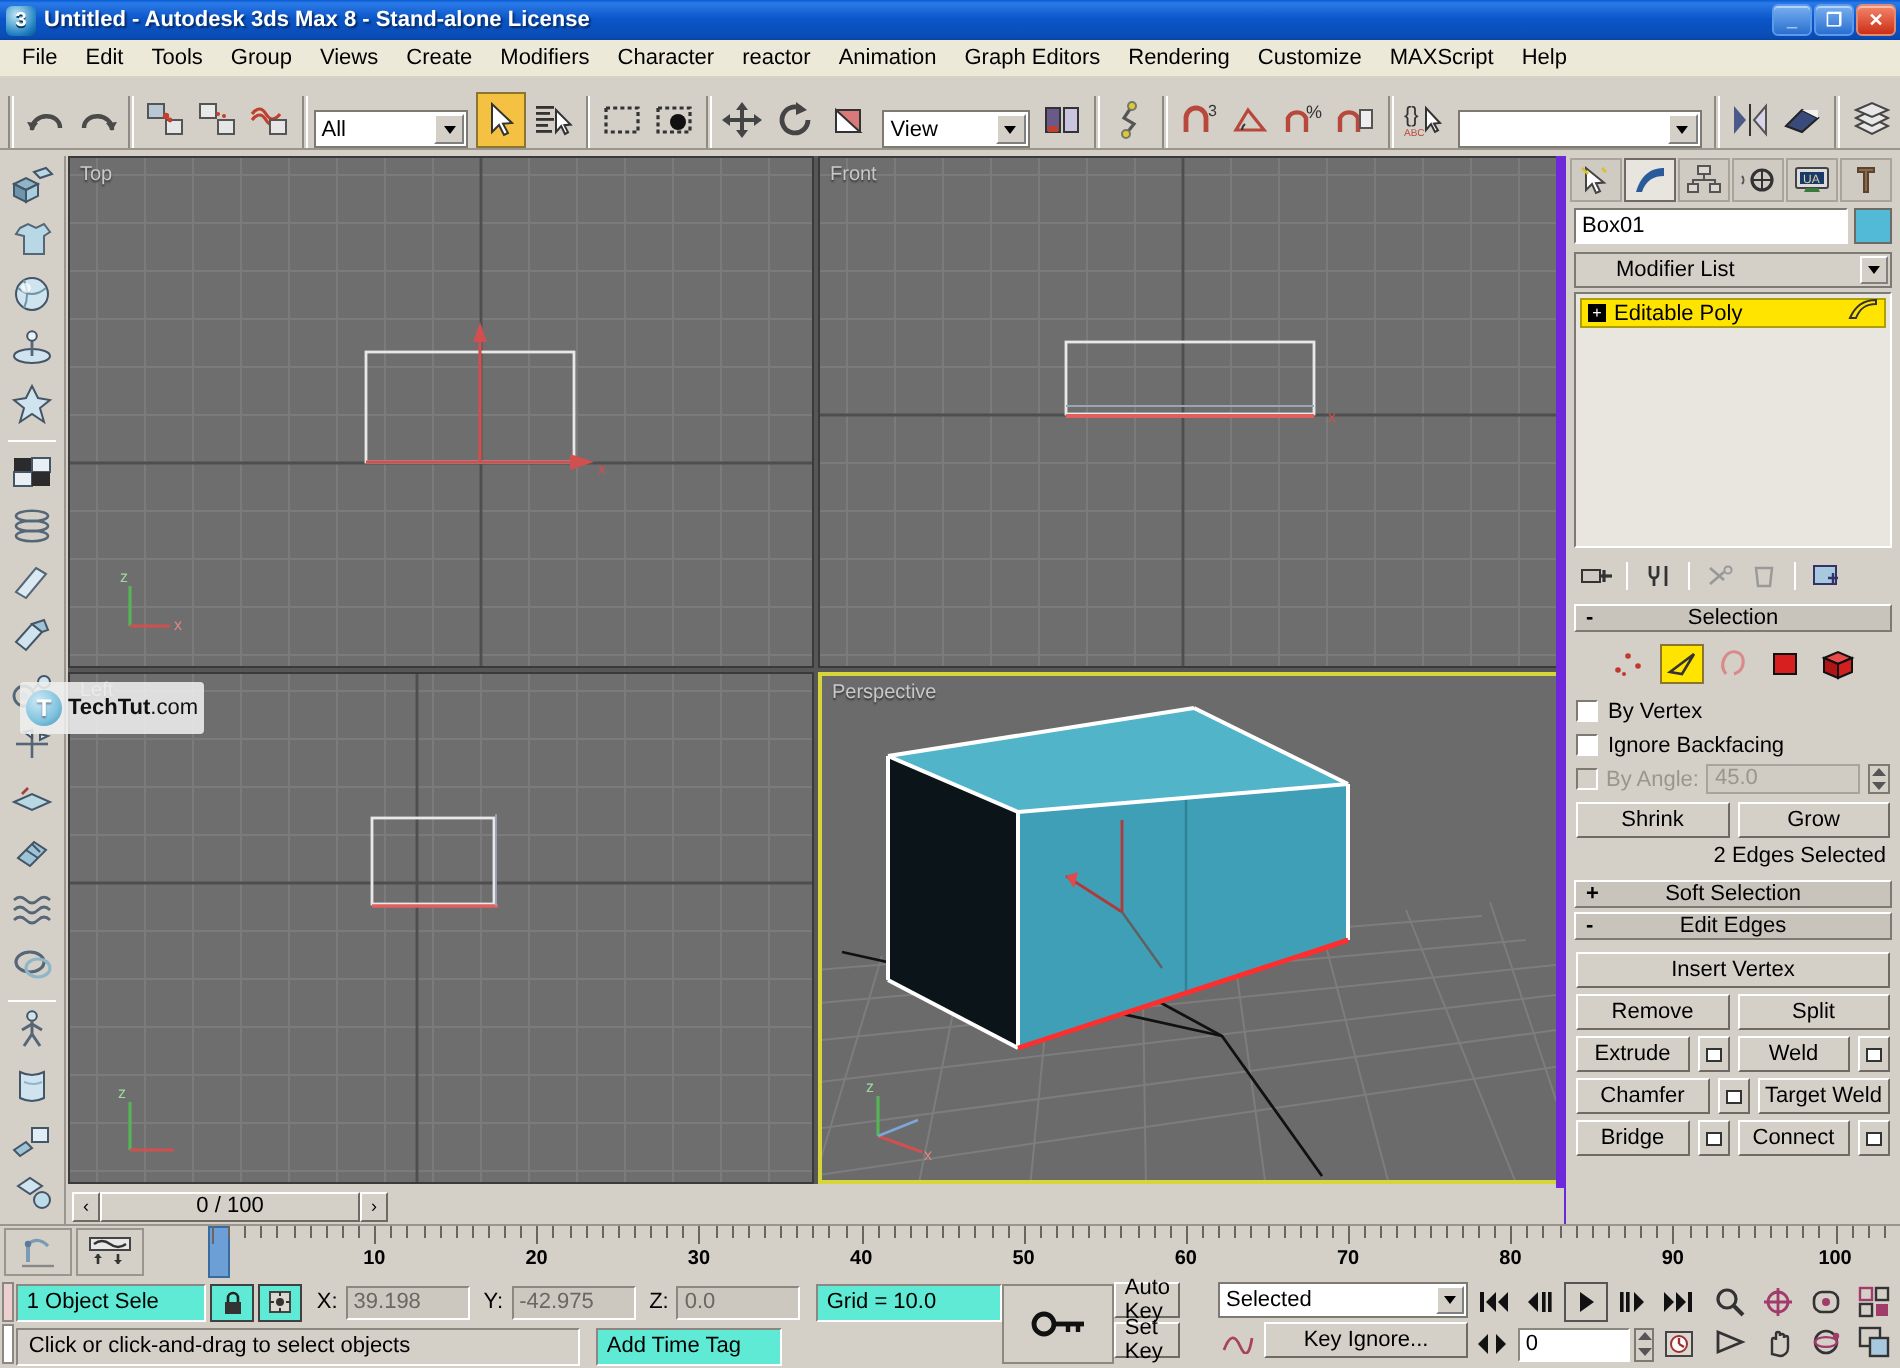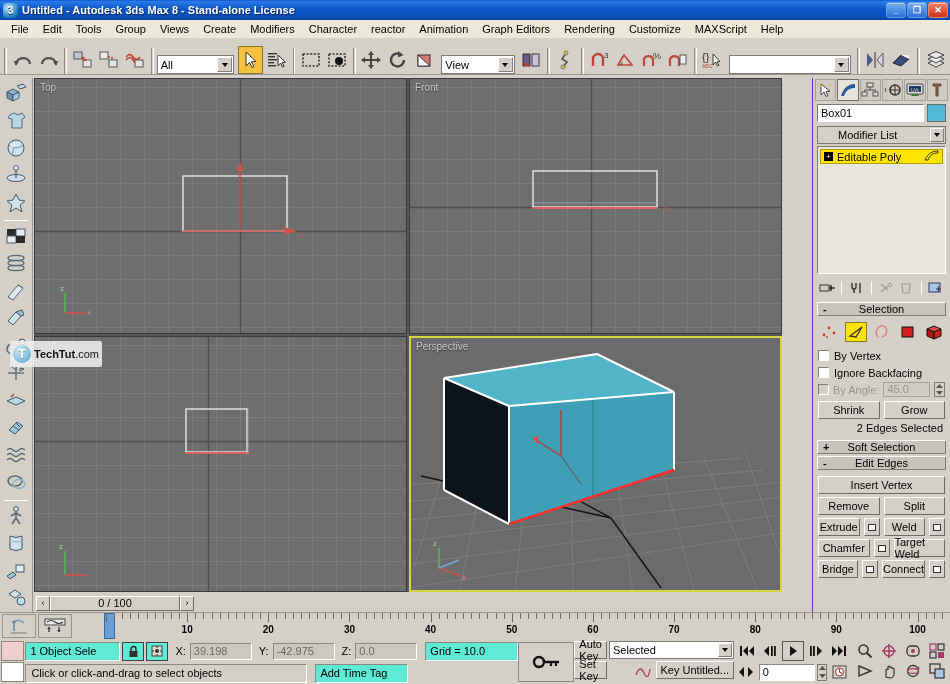--- a/index.html
+++ b/index.html
@@ -115,23 +115,23 @@
   .vp-label {
     position: absolute; left: 5px; top: 3px;
     color: #c9c9c9; font-size: 10px; z-index: 5;
     text-shadow: 0 1px 1px #333;
   }
   .grid-bg { position: absolute; inset: 0; }
 
   
   .cmdpanel {
     position: absolute; right: 0; top: 78px;
-    width: 138px; bottom: 72px;
+    width: 172px; bottom: 72px;
     background: #d4d0c8;
-    border-left: 1px solid #6d28d9;
+    border-left: 5px solid #6d28d9;
     overflow: hidden;
   }
   .cp-tabs { display: flex; height: 24px; padding: 1px 2px; gap: 1px; align-items: center; }
   .cp-tab {
     width: 26px; height: 22px;
     border: 1px solid #a8a49c;
     background: #cfcbc3;
     display: flex; align-items: center; justify-content: center;
   }
   .cp-tab.on { background: #e8e5de; border-color: #6f6b64; }
@@ -1244,34 +1244,34 @@
             <path d="M26 9 V13 M21 9 V13" stroke="#111" stroke-width="2.2"></path>
           </svg>
       </div>
     </div>
 
     <div class="anim-grp" style="width:56px;">
       <div class="akbtn">Auto Key</div>
       <div class="akbtn">Set Key</div>
     </div>
 
-    <div class="anim-grp" style="width:146px;margin-left:2px;align-items:flex-end;">
+    <div class="anim-grp" style="width:146px;margin-left:19px;">
       <div class="selcombo">
         <span>Selected</span>
         <div class="arrow">
             <div class="caret"></div>
           </div>
       </div>
       <div style="display:flex;gap:3px;align-items:center;">
         <div style="width:20px;height:18px;display:flex;align-items:center;justify-content:center;">
           <svg width="16" height="14" viewBox="0 0 16 14">
               <path d="M1 12 q4 -11 8 -2 t6 -4" stroke="#a8445a" stroke-width="1.4" fill="none"></path>
             </svg>
         </div>
-        <div class="akbtn" style="flex:1;">Key Untitled...</div>
+        <div class="akbtn" style="flex:1;">Key Ignore...</div>
       </div>
     </div>
 
     <div style="display:flex;flex-direction:column;gap:1px;padding:1px 2px;width:118px;">
       <div style="display:flex;align-items:center;gap:1px;">
         <div class="navbtn">
           <svg width="16" height="12" viewBox="0 0 16 12">
               <rect x="1" y="1" width="2" height="10" fill="#111"></rect>
               <path d="M9 1 L9 11 L4 6 Z" fill="#111"></path>
               <path d="M15 1 L15 11 L10 6 Z" fill="#111"></path>

